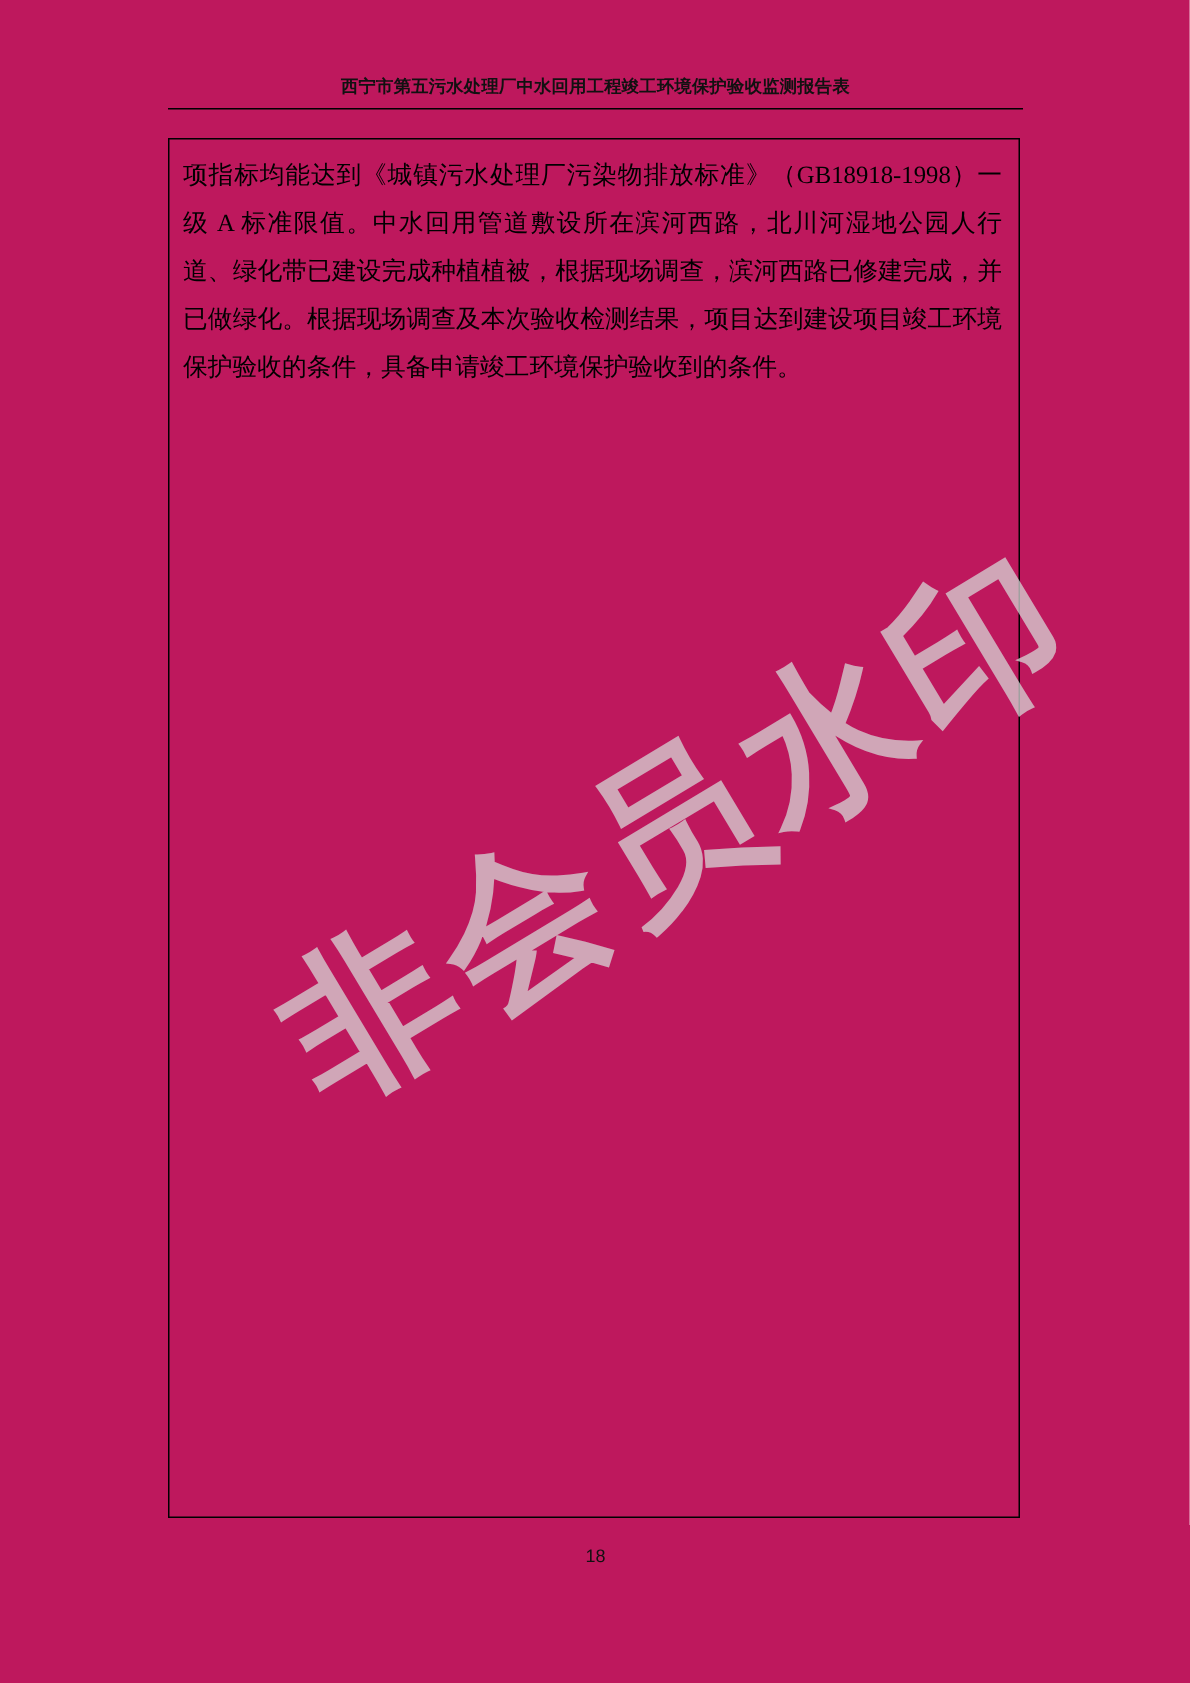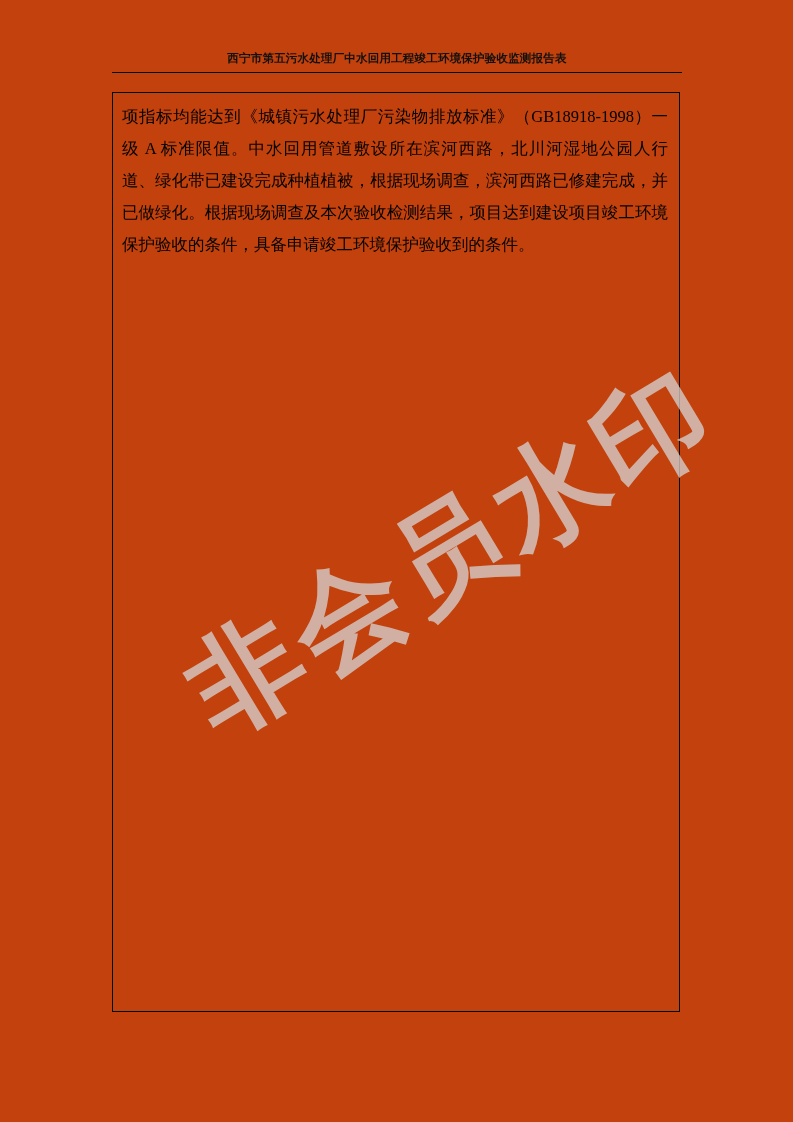--- a/index.html
+++ b/index.html
@@ -14,21 +14,21 @@
     position: relative;
     overflow: hidden;
   }
 
   .page {
     position: absolute;
     top: 0;
     left: 0;
     width: 793px;
     height: 1122px;
-    background: #c2410c;
+    background: #be185d;
   }
 
   
   .header {
     position: absolute;
     top: 52px;
     left: 112px;
     width: 570px;
     text-align: center;
   }
@@ -125,14 +125,17 @@
   <div class="header-rule"></div>
 
   <div class="content-frame">
     <div class="body-text">项指标均能达到《城镇污水处理厂污染物排放标准》（GB18918-1998）一级 A 标准限值。中水回用管道敷设所在滨河西路，北川河湿地公园人行道、绿化带已建设完成种植植被，根据现场调查，滨河西路已修建完成，并已做绿化。根据现场调查及本次验收检测结果，项目达到建设项目竣工环境保护验收的条件，具备申请竣工环境保护验收到的条件。</div>
   </div>
 
   <div class="watermark">
     <div class="watermark-text">非会员水印</div>
   </div>
 
+  <div class="footer">
+    <span class="page-number">18</span>
+  </div>
 
 </div>
 
 </body></html>

